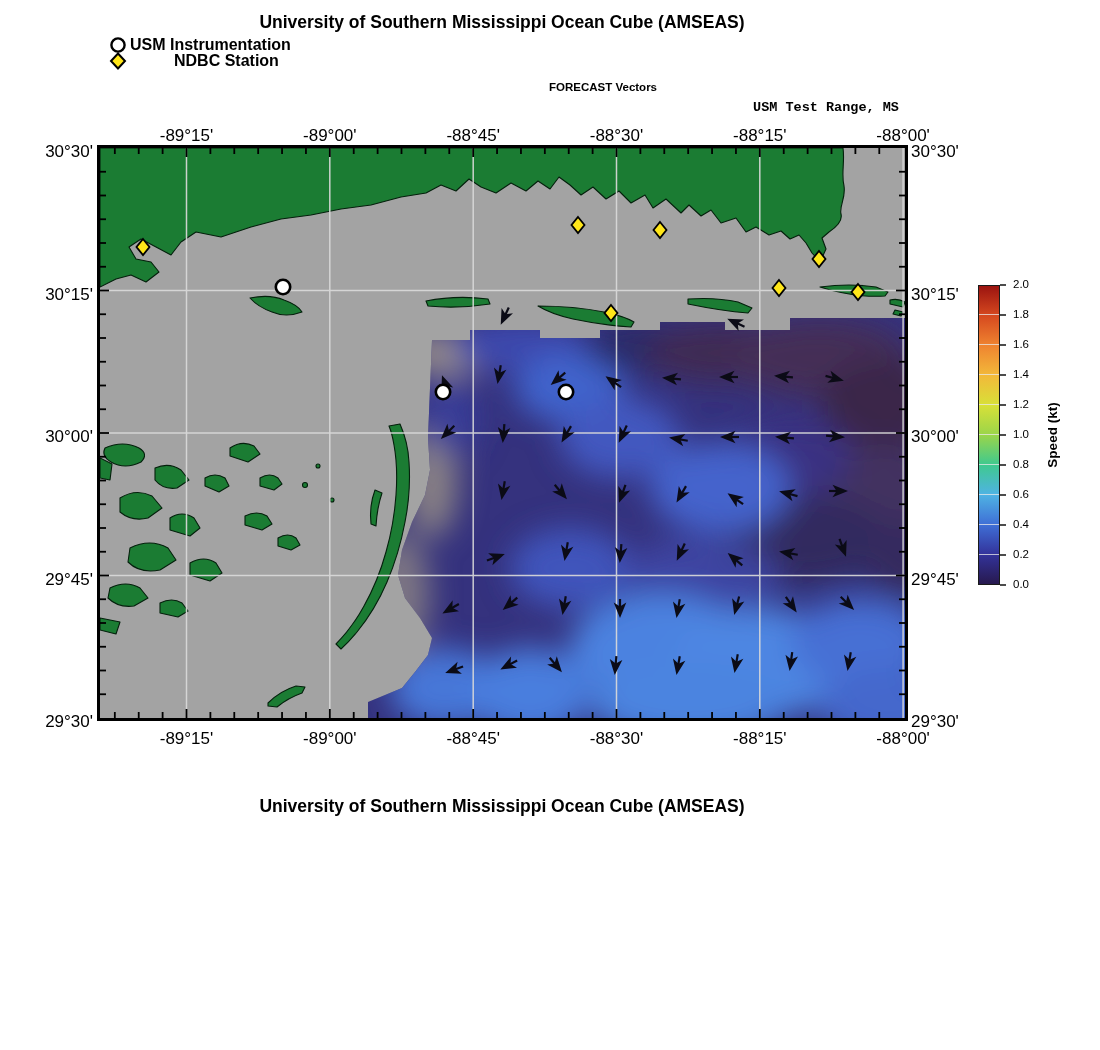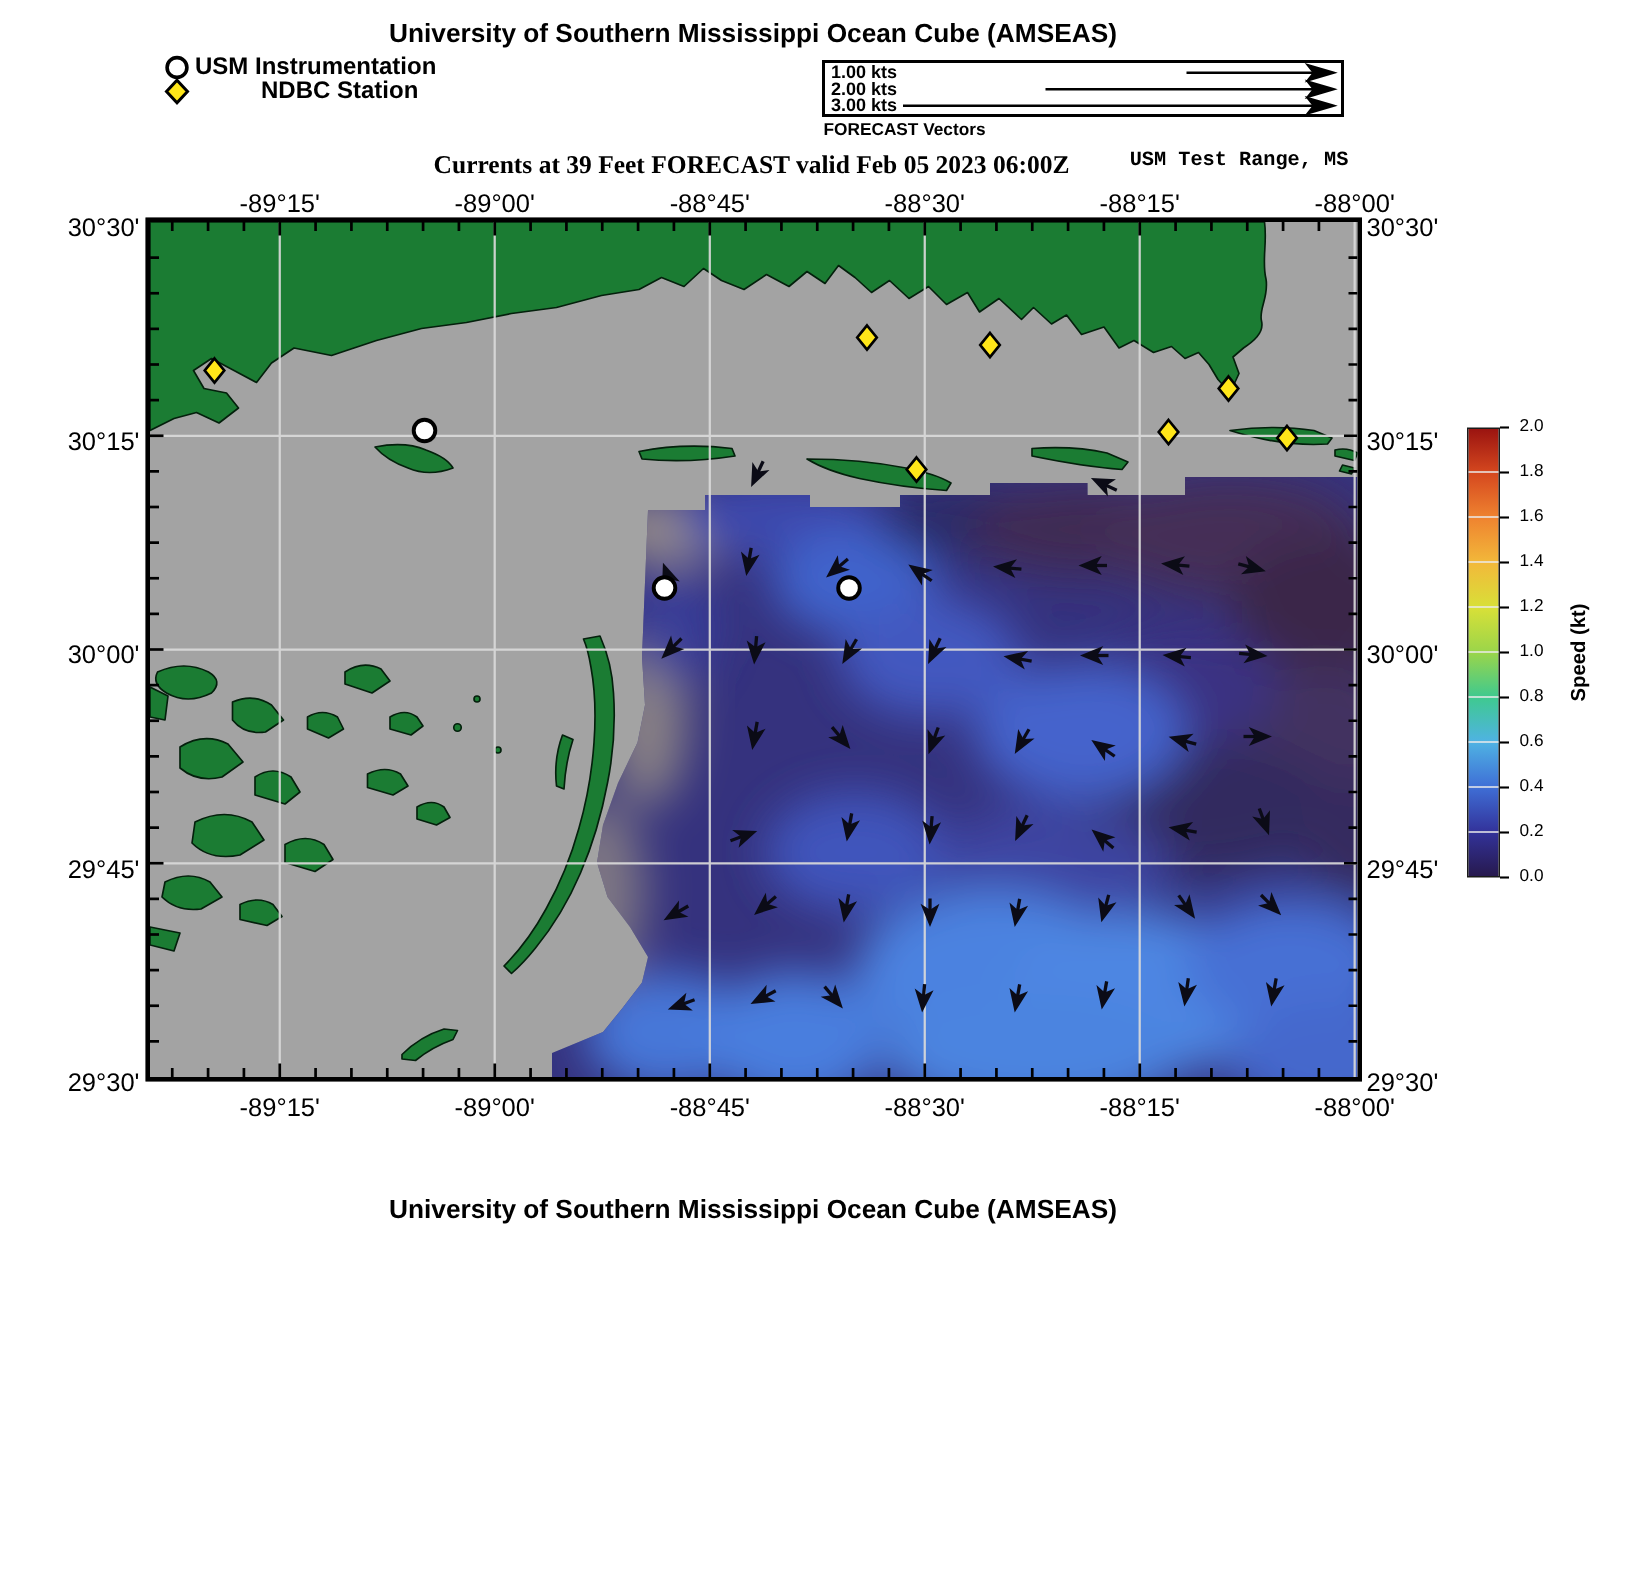--- a/index.html
+++ b/index.html
@@ -37,38 +37,22 @@
     </svg>
     <span class="leg-label">USM Instrumentation</span>
   </div>
   <div class="leg-row" style="left:109px;top:53px;gap:47px;">
     <svg width="18" height="18">
       <path d="M9,1.5 L16,9 L9,16.5 L2,9 Z" fill="#ffe619" stroke="#000" stroke-width="2"></path>
     </svg>
     <span class="leg-label">NDBC Station</span>
   </div>
 
-  <div id="vecbox">
-    <span class="vec-label" style="top:0.5px;">1.00 kts</span>
-    <span class="vec-label" style="top:11.5px;">2.00 kts</span>
-    <span class="vec-label" style="top:22.5px;">3.00 kts</span>
-    <svg width="344" height="34" style="position:absolute;left:0;top:0;">
-      <g stroke="#000" stroke-width="1.6" fill="#000">
-        <line x1="241" y1="6.5" x2="326" y2="6.5"></line>
-          <path d="M339,6.5 L322,1.5 L326,6.5 L322,11.5 Z"></path>
-        <line x1="147" y1="17.5" x2="326" y2="17.5"></line>
-          <path d="M339,17.5 L322,12.5 L326,17.5 L322,22.5 Z"></path>
-        <line x1="52" y1="28.5" x2="326" y2="28.5"></line>
-          <path d="M339,28.5 L322,23.5 L326,28.5 L322,33.5 Z"></path>
-      </g>
-    </svg>
-  </div>
   <div class="abs" id="vec-caption">FORECAST Vectors</div>
 
-  <div class="abs serif-ttl" style="left:501px;top:100px;">Currents at 39 Feet FORECAST valid Feb 05 2023 06:00Z</div>
   <div class="abs serif-small" style="left:826px;top:100px;font-family:Liberation Mono, monospace;">USM Test Range, MS</div>
 
   <div class="abs" id="xlabels-top">
       <div class="axis-label cx" style="left:186.5px;top:126px;">-89°15'</div>
       <div class="axis-label cx" style="left:329.8px;top:126px;">-89°00'</div>
       <div class="axis-label cx" style="left:473.2px;top:126px;">-88°45'</div>
       <div class="axis-label cx" style="left:616.5px;top:126px;">-88°30'</div>
       <div class="axis-label cx" style="left:759.8px;top:126px;">-88°15'</div>
       <div class="axis-label cx" style="left:903.1px;top:126px;">-88°00'</div>
     </div>

